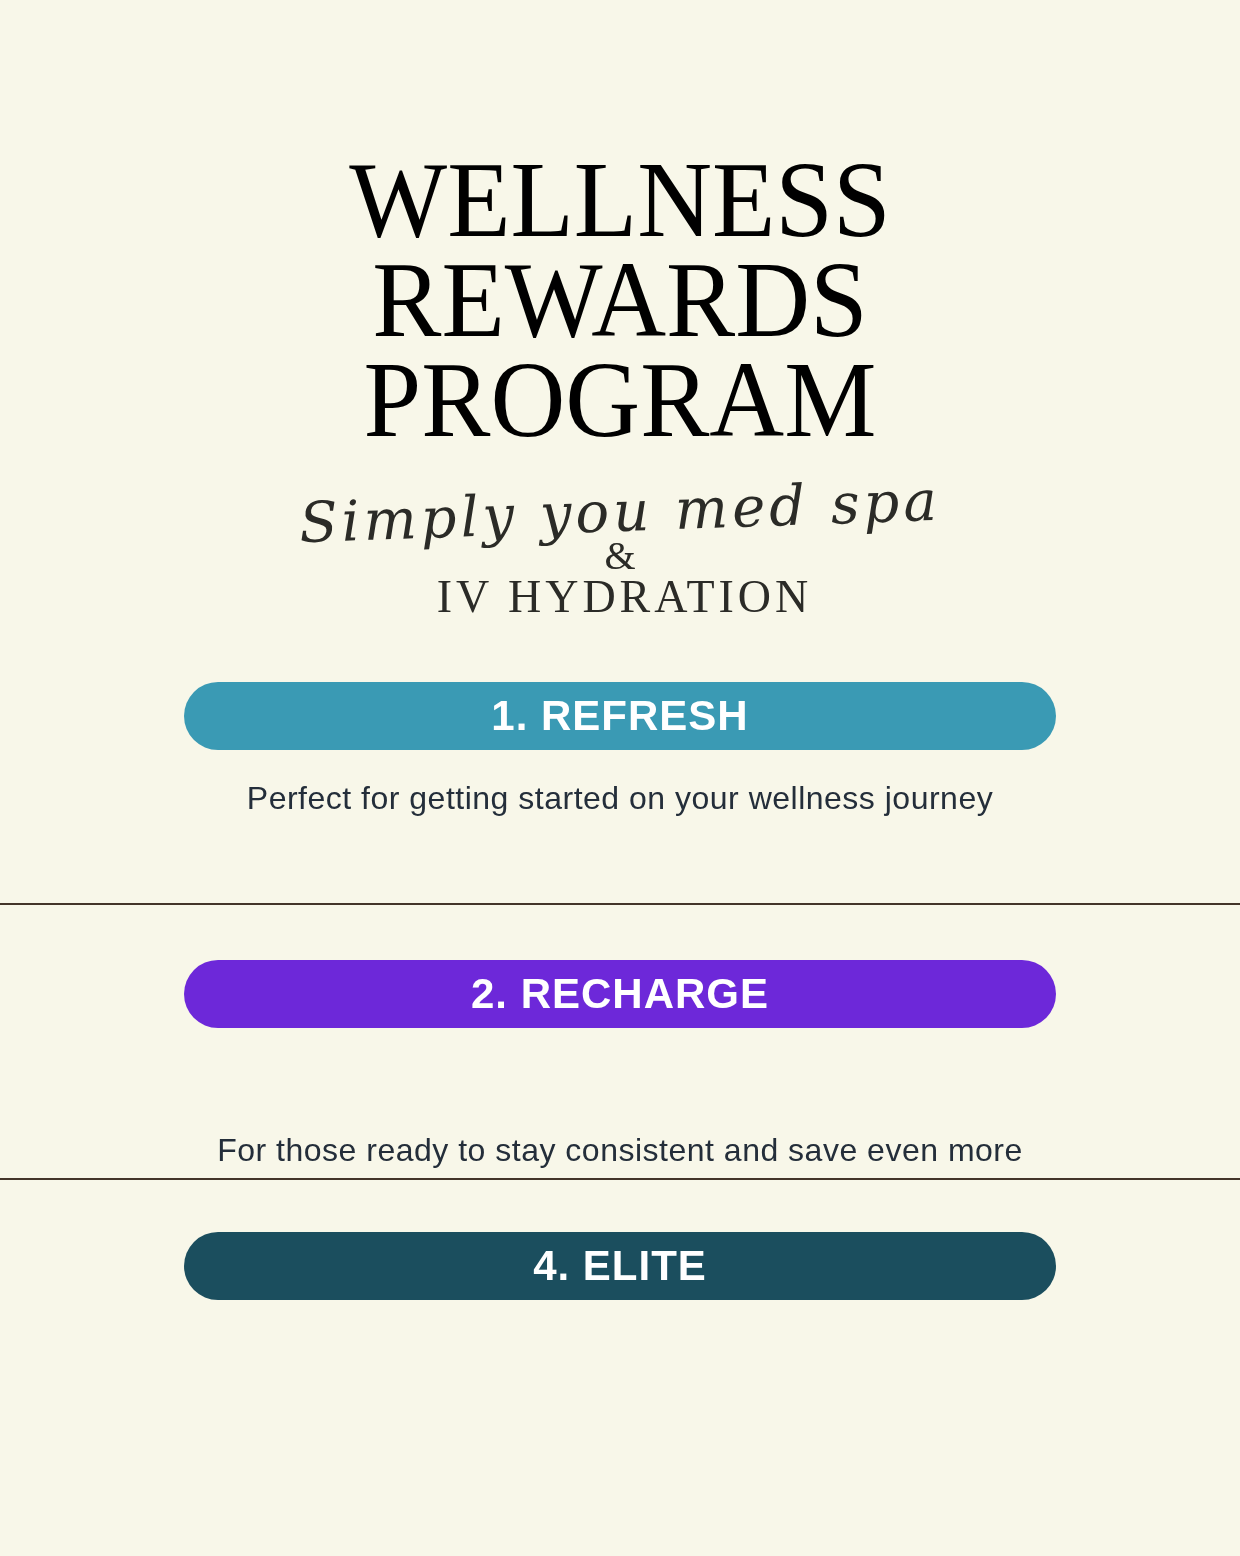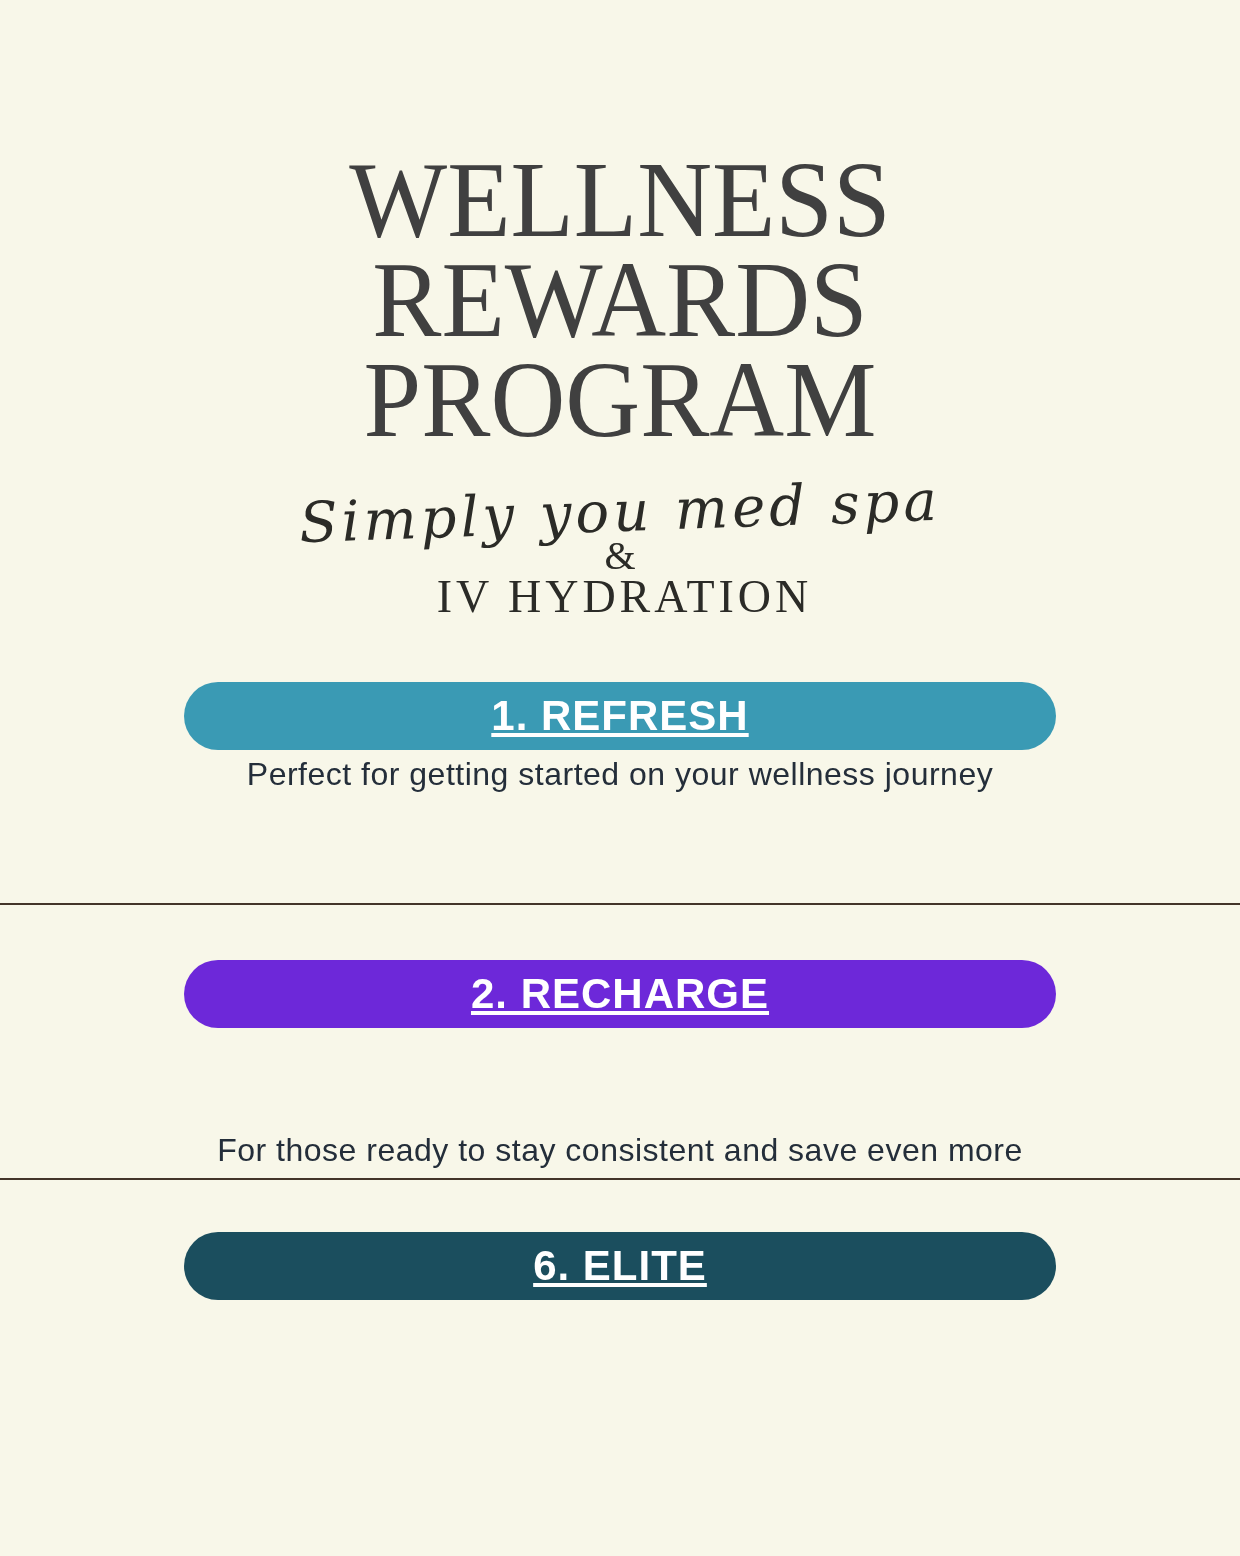--- a/index.html
+++ b/index.html
@@ -15,21 +15,21 @@
     font-family: "Liberation Sans", sans-serif;
   }
 
   
   .title-block {
     position: absolute;
     top: 78px;
     left: 0;
     width: 100%;
     text-align: center;
-    color: #404040;
+    color: #000000;
     font-family: "Liberation Serif", serif;
     font-weight: 500;
     font-size: 108px;
     line-height: 100px;
     letter-spacing: 0px;
   }
   .title-line { display: block; transform: scaleX(0.96); }
 
   
   .brand-block {
@@ -73,42 +73,41 @@
     width: 872px;
     height: 68px;
     border-radius: 34px;
     display: flex;
     align-items: center;
     justify-content: center;
     color: #ffffff;
     font-size: 42px;
     font-weight: 700;
     letter-spacing: 1px;
-    text-decoration: underline;
   }
   .tier-desc {
     position: absolute;
     left: 0;
     width: 100%;
     text-align: center;
     color: #242e3a;
     font-size: 32px;
     font-weight: 400;
     letter-spacing: 0.5px;
   }
   .divider {
     position: absolute;
     left: 0;
     width: 100%;
     height: 0;
     border-top: 2px solid #44352a;
   }
 
   .pill-1 { top: 682px; }
-  .desc-1 { top: 756px; }
+  .desc-1 { top: 780px; }
   .div-1  { top: 903px; }
   .pill-2 { top: 952px; }
   .desc-2 { top: 1084px; margin-top: 48px; }
   .div-2  { top: 1178px; }
   .pill-3 { top: 1232px; }
   .desc-3 { top: 1347px; }
 </style>
 </head>
 <body>
 
@@ -134,16 +133,16 @@
   <div class="divider div-1"></div>
 
   <div class="tier-pill pill-2" style="background-color: #6d28d9; margin-top: 8px;">
     <span>2. RECHARGE</span>
   </div>
   <div class="tier-desc desc-2">For those ready to stay consistent and save even more</div>
 
   <div class="divider div-2"></div>
 
   <div class="tier-pill pill-3" style="background-color: rgb(27, 78, 94);">
-    <span>6. ELITE</span>
+    <span>4. ELITE</span>
   </div>
 
 </div>
 
 </body></html>

